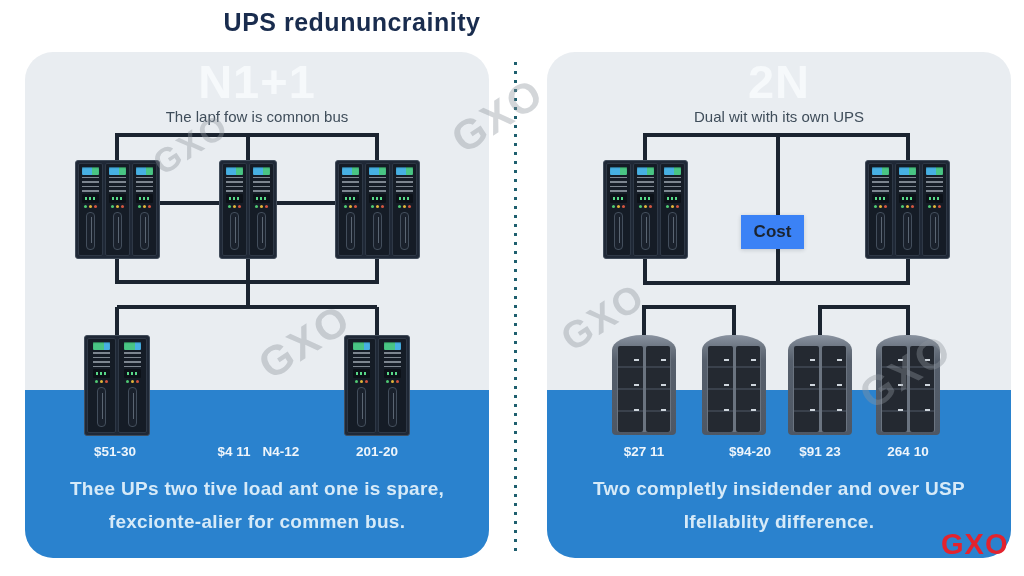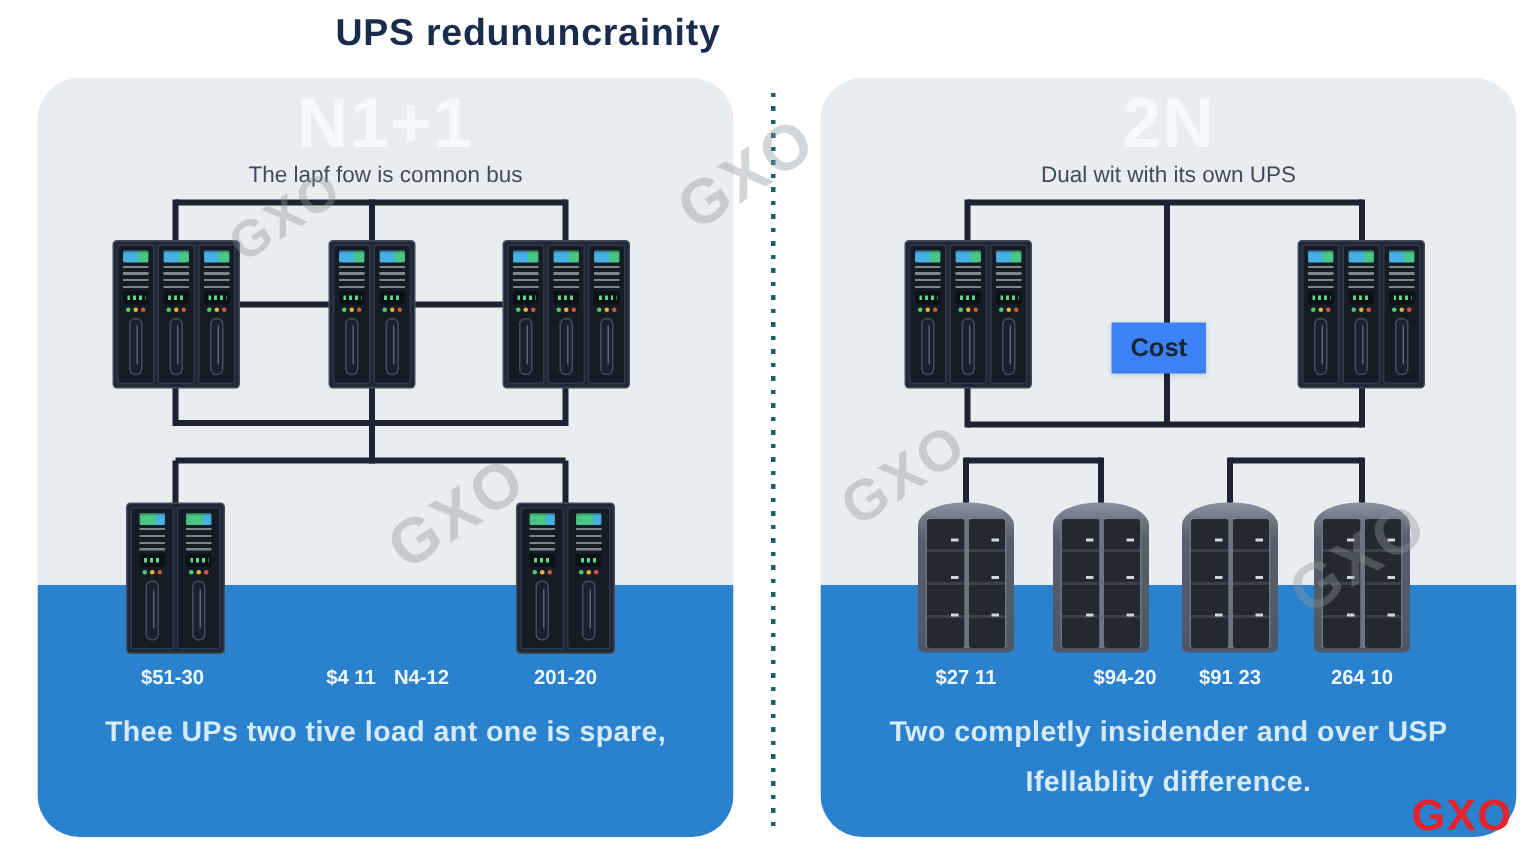--- a/index.html
+++ b/index.html
@@ -243,20 +243,21 @@
     <div class="slot"></div>
   </div>
 </div>
 
     <span class="ulabel" style="left:90px;">$51-30</span>
     <span class="ulabel" style="left:189px;padding-left:40px;">$4 11</span>
     <span class="ulabel" style="left:256px;">N4-12</span>
     <span class="ulabel" style="left:352px;">201-20</span>
 
     <div class="cap l1">Thee UPs two tive load ant one is spare,</div>
+    <div class="cap l2">fexcionte-alier for commen bus.</div>
   </div>
 
   <div class="divider"></div>
 
   <div class="panel right">
     <div class="blue-band"></div>
     <div class="big-head">2N</div>
     <div class="sub-head">Dual wit with its own UPS</div>
 
     <svg class="wires" width="464" height="506">

